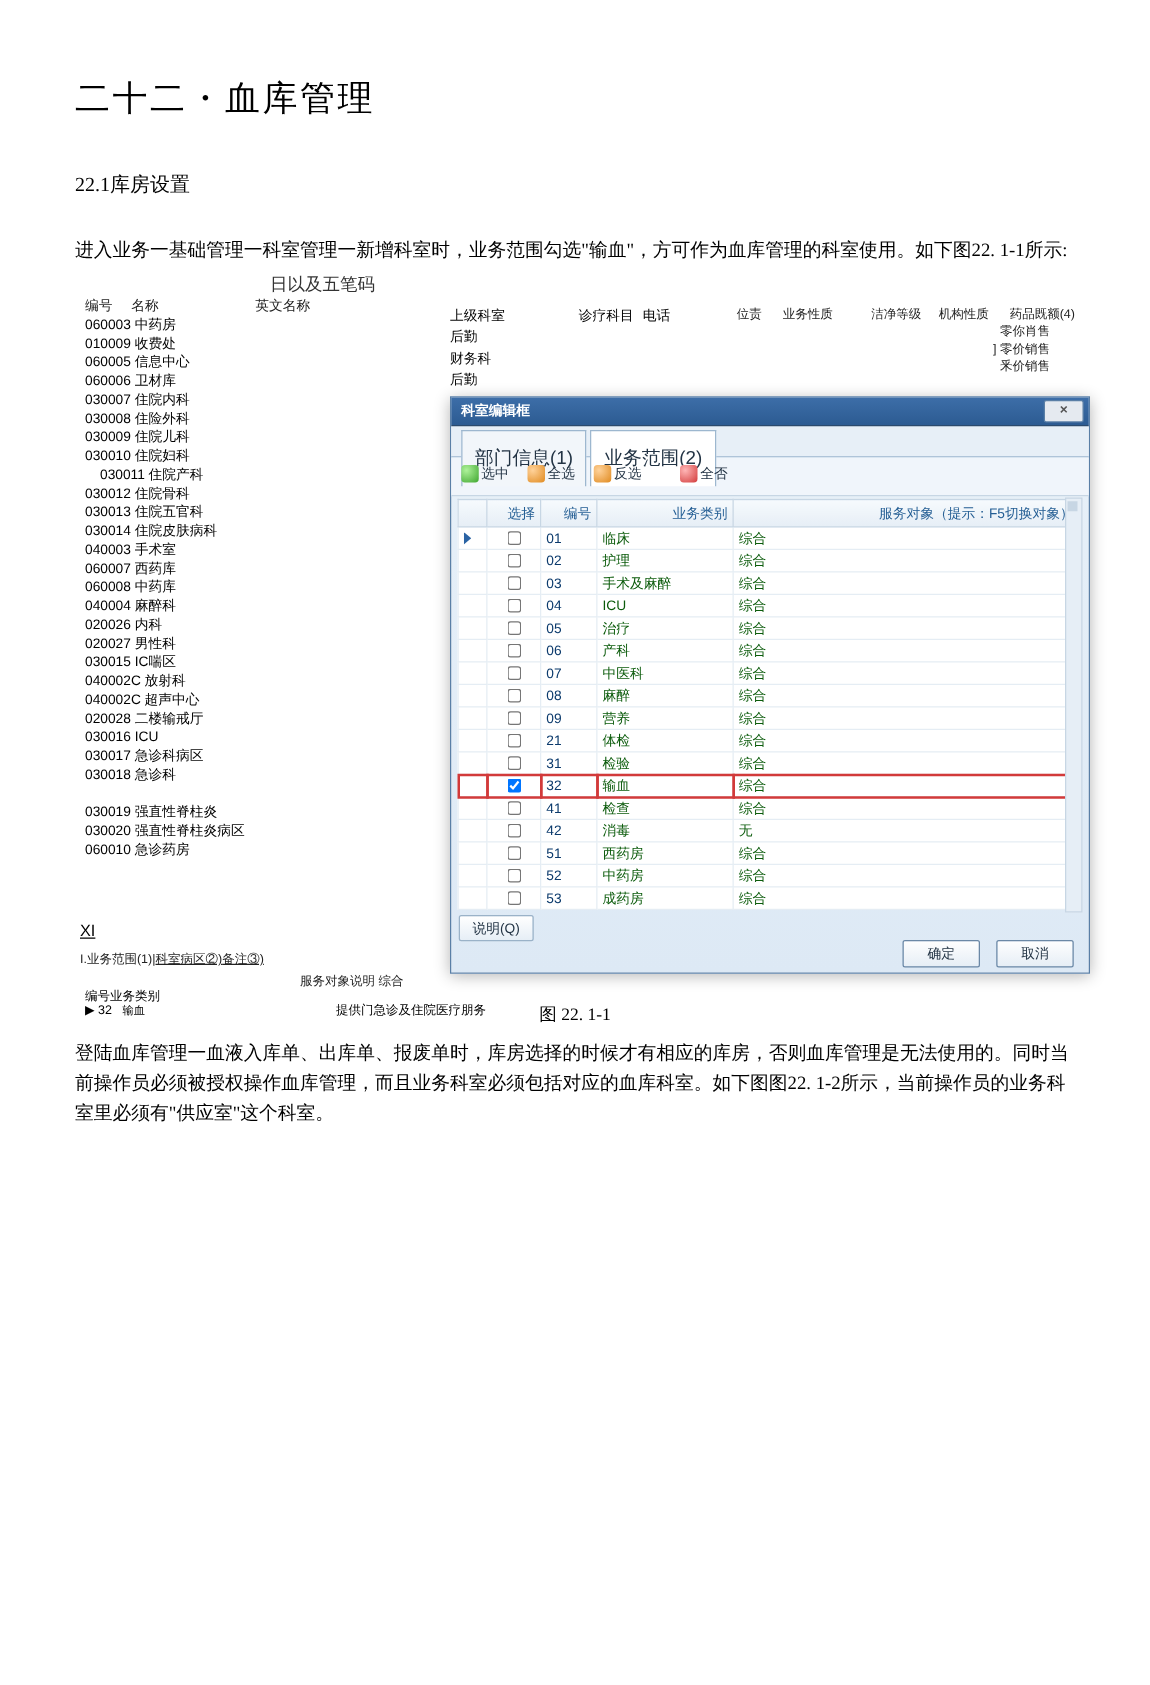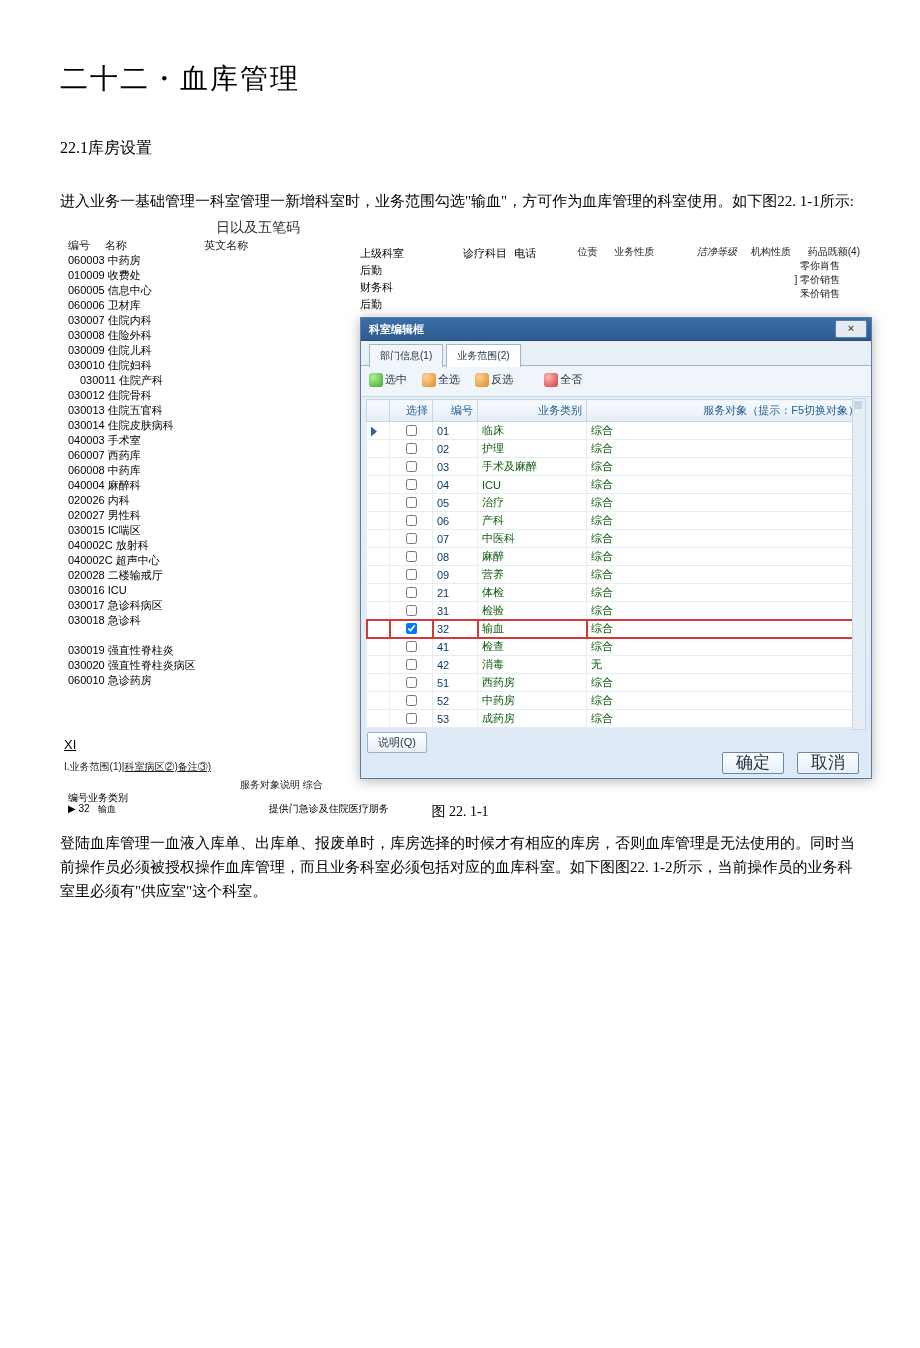--- a/index.html
+++ b/index.html
@@ -118,27 +118,27 @@
   .tabbar {
     height: 24px;
     background: #e7eff7;
     border-bottom: 1px solid #9db7cf;
     padding-left: 8px;
   }
   .tab {
     display: inline-block;
     height: 20px;
     line-height: 20px;
-    padding: 1px 10px;
+    padding: 12px 10px;
     margin-top: 3px;
     border: 1px solid #9db7cf;
     border-bottom: none;
     background: #f2f6fa;
     color: #234;
-    font-size: 10px;
+    font-size: 15px;
   }
   .tab.active { background: #fff; }
 
   .sel-toolbar {
     height: 26px;
     background: #f0f5fb;
     border-bottom: 1px solid #c7d6e4;
     padding: 2px 8px;
   }
   .sel-toolbar .btn {
@@ -232,21 +232,21 @@
     padding-right: 12px;
   }
   .dlg-footer .dlg-btn {
     display: inline-block;
     width: 60px;
     height: 20px;
     line-height: 20px;
     text-align: center;
     border: 1px solid #6b88a6;
     background: linear-gradient(#fefefe,#e6eef6);
-    font-size: 17px;
+    font-size: 11px;
     color: #234;
     margin-left: 10px;
     border-radius: 2px;
   }
 
   .bottom-area {
     position: absolute;
     left: 0;
     top: 500px;
     width: 810px;
@@ -339,21 +339,21 @@
     </div>
     <div>后勤</div>
     <div>财务科</div>
     <div>后勤</div>
   </div>
 
   <div class="top-right">
     <div class="line">
       <span>位责</span>
       <span>业务性质</span>
-      <span style="margin-left:40px;font-style:italic;">洁净等级</span><span>机构性质</span>
+      <span style="margin-left:28px;">洁净等级</span><span>机构性质</span>
       <span>药品既额(4)</span>
     </div>
     <div style="padding-right:20px;">零你肖售</div>
     <div style="padding-right:20px;">] 零价销售</div>
     <div style="padding-right:20px;">釆价销售</div>
   </div>
 
   <div class="dialog">
     <div class="dialog-title">
       <span>科室编辑框</span>

